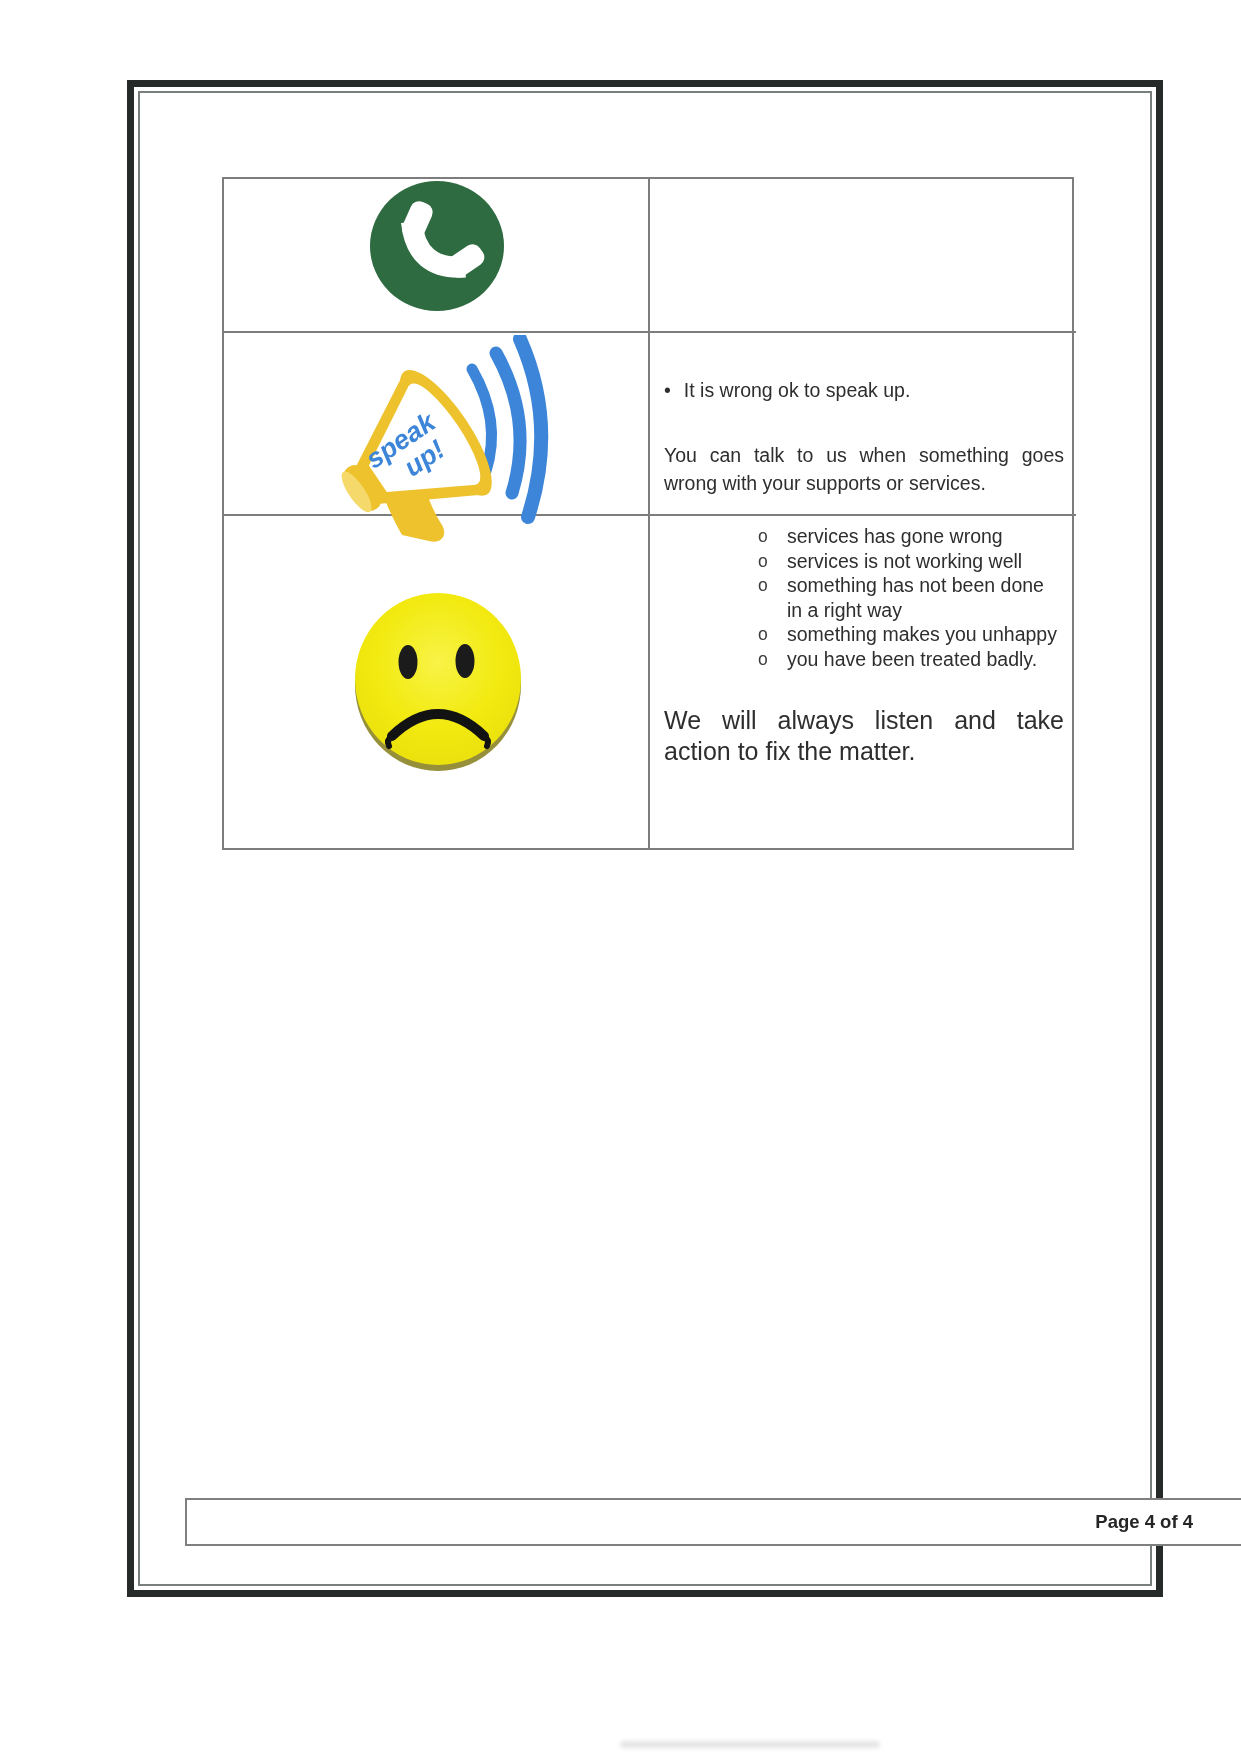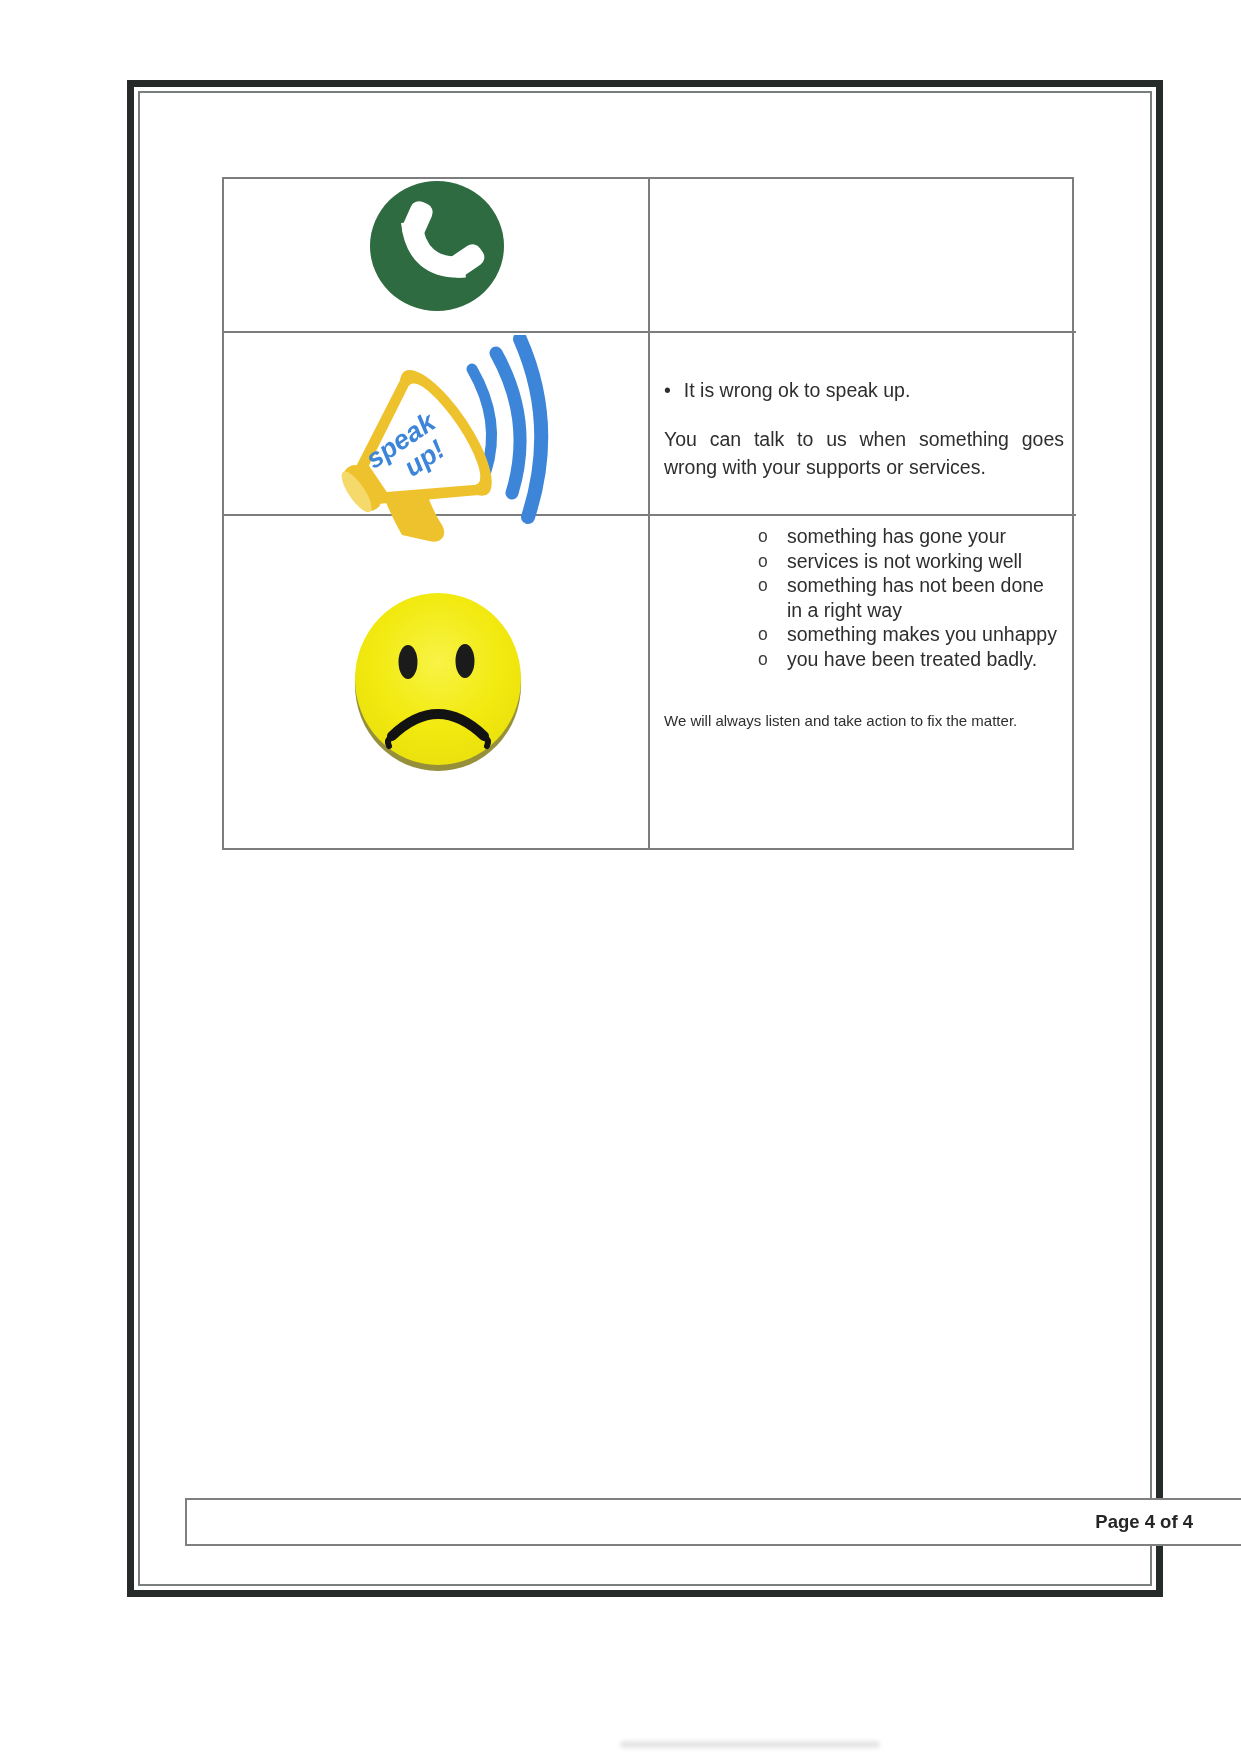--- a/index.html
+++ b/index.html
@@ -25,28 +25,28 @@
   .row1, .row2 { border-bottom:2px solid #7d7d7d; }
 
   .phone-wrap { position:absolute; left:144px; top:1px; width:138px; height:132px; }
   .mega-wrap  { position:absolute; left:100px; top:2px; width:236px; height:212px; z-index:2; }
   .face-wrap  { position:absolute; left:128px; top:72px; width:172px; height:184px; }
 
   .txt-cell { font-size:19.5px; line-height:28px; color:#2e2e2e; }
   .r2-text { padding:44px 12px 0 14px; }
   .bullet-line { display:flex; gap:13px; align-items:flex-start; line-height:26px; }
   .bullet-dot { flex:none; }
-  .r2-para { margin-top:22px; text-align:justify; }
+  .r2-para { margin-top:38px; text-align:justify; }
 
   .r3-text { padding:8px 12px 0 14px; }
   .r3-intro { text-align:justify; line-height:27px; }
   .complaint-list { list-style:none; margin:0; padding:0 0 0 94px; }
   .complaint-list li { display:flex; gap:15px; line-height:24.5px; }
   .circ-marker { flex:none; width:14px; font-size:17.5px; color:#3a3a3a; }
-  .r3-outro { margin-top:34px; font-size:15px; line-height:31px; text-align:justify; }
+  .r3-outro { margin-top:34px; font-size:25px; line-height:31px; text-align:justify; }
 
   
   .footer-box {
     position:absolute; left:185px; top:1498px; width:1064px; height:48px;
     border:2px solid #7f7f7f; box-sizing:border-box;
     display:flex; align-items:center; justify-content:flex-end;
     padding-right:54px; font-weight:bold; font-size:18.5px; color:#252525;
     background:#fff;
   }
   .smudge {
@@ -134,21 +134,21 @@
           <path d="M40,148 q-6,4 -3,10" stroke="#121212" stroke-width="6" fill="none" stroke-linecap="round"></path>
           <path d="M132,148 q6,4 3,10" stroke="#121212" stroke-width="6" fill="none" stroke-linecap="round"></path>
         </svg>
       </div>
     </div>
     <div class="cell row3 txt-cell">
       <div class="r3-text">
         <ul class="complaint-list">
           <li>
             <span class="circ-marker">o</span>
-            <span>something has gone your</span>
+            <span>services has gone wrong</span>
           </li>
           <li>
             <span class="circ-marker">o</span>
             <span>services is not working well</span>
           </li>
           <li>
             <span class="circ-marker">o</span>
             <span>something has not been done in a right way</span>
           </li>
           <li>

